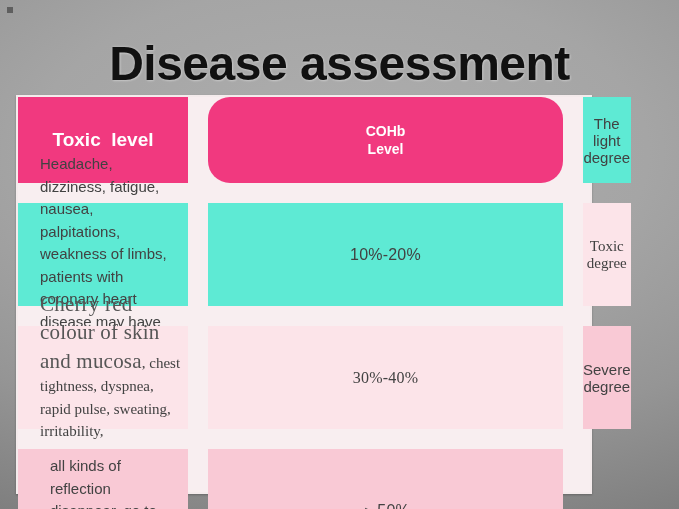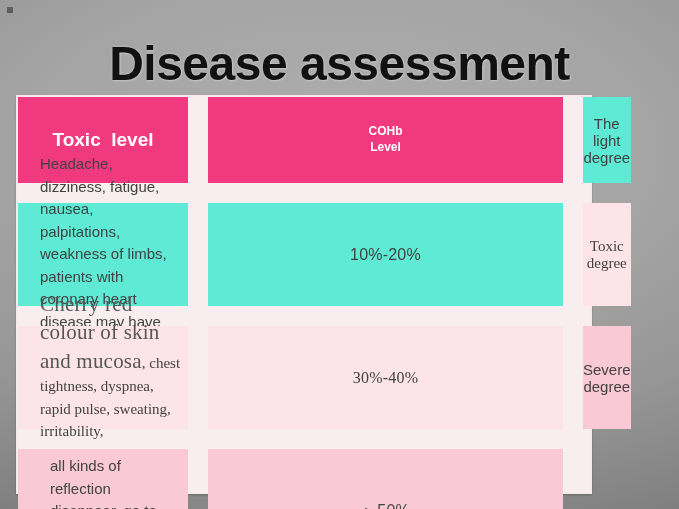--- a/index.html
+++ b/index.html
@@ -56,21 +56,21 @@
     text-align: center;
   }
   .th {
     background: #f1397f;
     color: #ffffff;
     font-weight: 700;
   }
   .th span { white-space: pre-wrap; }
   .th-toxic   { font-size: 19px; }
   .th-manif   { font-size: 20px; letter-spacing: 0.2px; }
-  .th-cohb    { font-size: 12px; line-height: 1.3; }
+  .th-cohb    { font-size: 14px; line-height: 1.3; border-radius: 22px; }
   .th-cohb span { display: inline-block; max-width: 52px; }
   .row-a { background: #5eead4; }
   .row-b { background: #fce4e9; font-family: Liberation Serif, serif; }
   .row-c { background: #f9c9d5; }
   .body-cell {
     color: #424242;
     font-size: 15px;
   }
   .manif-cell {
     justify-content: flex-start;

